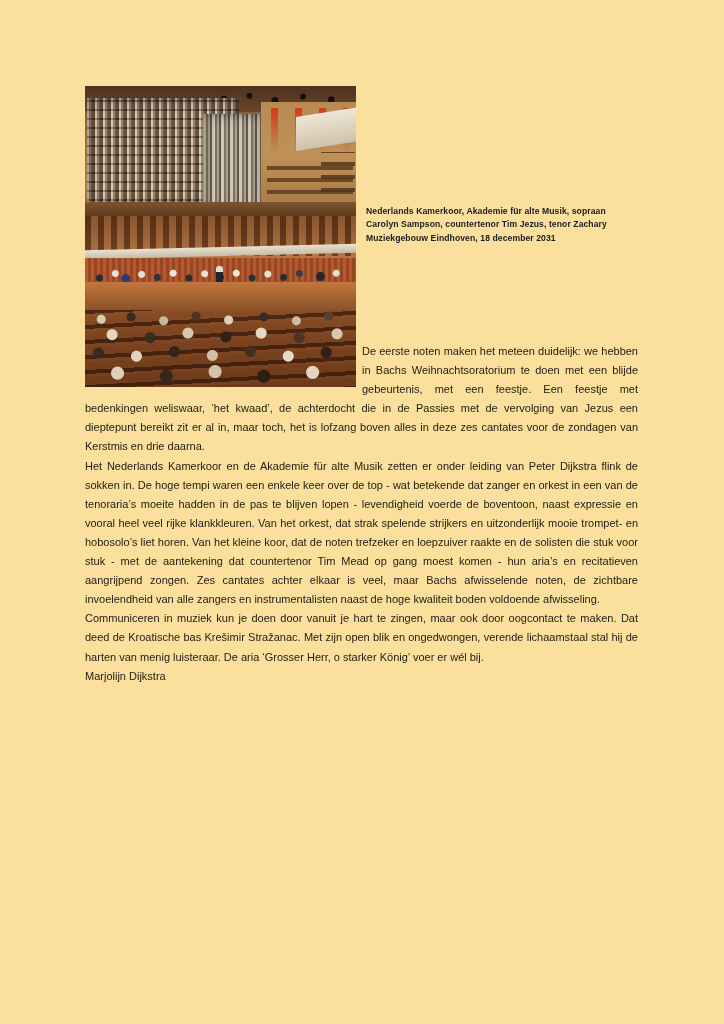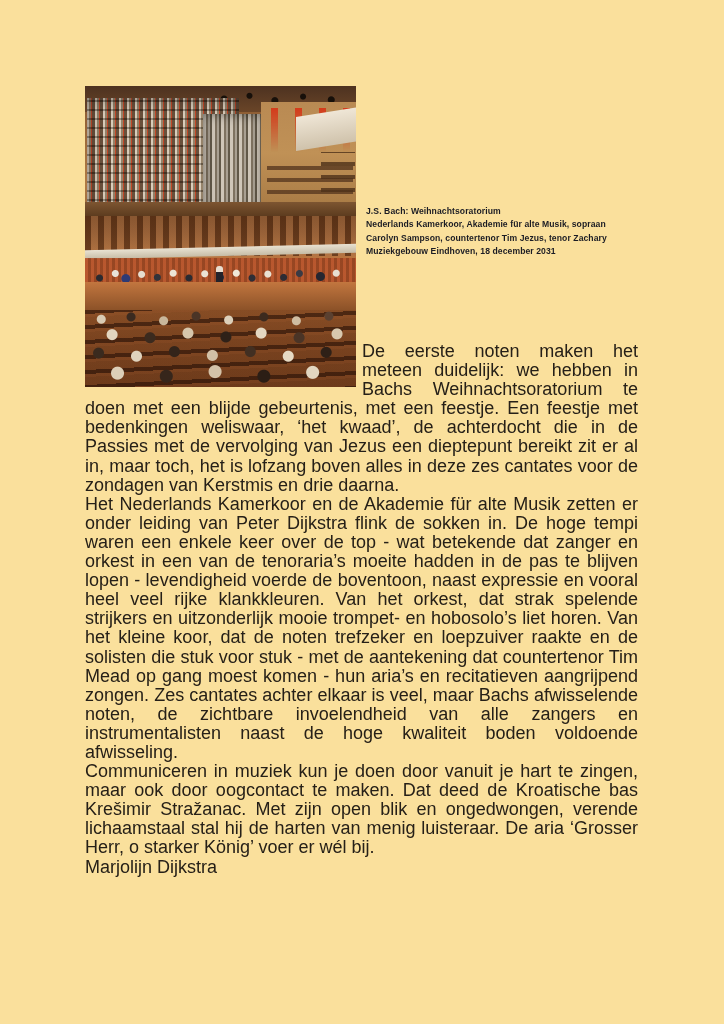--- a/index.html
+++ b/index.html
@@ -268,21 +268,21 @@
     letter-spacing: .01em;
   }
   .caption div { white-space: nowrap; }
 
   
   .article {
     position: absolute;
     left: 85px;
     top: 342px;
     width: 553px;
-    font-size: 18px;
+    font-size: 11px;
     line-height: 19.1px;
     color: #262018;
     text-align: justify;
   }
   .float-box {
     float: left;
     width: 277px;
     height: 46px;
   }
   .article p {
@@ -323,21 +323,20 @@
         <div class="ph-stage"></div>
       </div>
       <div class="ph-aud">
         <div class="ph-aud-rows"></div>
         <div class="ph-heads"></div>
       </div>
     </div>
   </div>
 
   <div class="caption">
-    <div>J.S. Bach: Weihnachtsoratorium</div>
     <div>Nederlands Kamerkoor, Akademie für alte Musik, sopraan</div>
     <div>Carolyn Sampson, countertenor Tim Jezus, tenor Zachary</div>
     <div>Muziekgebouw Eindhoven, 18 december 2031</div>
   </div>
 
   <div class="article">
     <div class="float-box"></div>
     <p>De eerste noten maken het meteen duidelijk: we hebben in Bachs Weihnachtsoratorium te doen met een blijde gebeurtenis, met een feestje. Een feestje met bedenkingen weliswaar, ‘het kwaad’, de achterdocht die in de Passies met de vervolging van Jezus een dieptepunt bereikt zit er al in, maar toch, het is lofzang boven alles in deze zes cantates voor de zondagen van Kerstmis en drie daarna.</p>
     <p>Het Nederlands Kamerkoor en de Akademie für alte Musik zetten er onder leiding van Peter Dijkstra flink de sokken in. De hoge tempi waren een enkele keer over de top - wat betekende dat zanger en orkest in een van de tenoraria’s moeite hadden in de pas te blijven lopen - levendigheid voerde de boventoon, naast expressie en vooral heel veel rijke klankkleuren. Van het orkest, dat strak spelende strijkers en uitzonderlijk mooie trompet- en hobosolo’s liet horen. Van het kleine koor, dat de noten trefzeker en loepzuiver raakte en de solisten die stuk voor stuk - met de aantekening dat countertenor Tim Mead op gang moest komen - hun aria’s en recitatieven aangrijpend zongen. Zes cantates achter elkaar is veel, maar Bachs afwisselende noten, de zichtbare invoelendheid van alle zangers en instrumentalisten naast de hoge kwaliteit boden voldoende afwisseling.</p>
     <p>Communiceren in muziek kun je doen door vanuit je hart te zingen, maar ook door oogcontact te maken. Dat deed de Kroatische bas Krešimir Stražanac. Met zijn open blik en ongedwongen, verende lichaamstaal stal hij de harten van menig luisteraar. De aria ‘Grosser Herr, o starker König’ voer er wél bij.</p>

